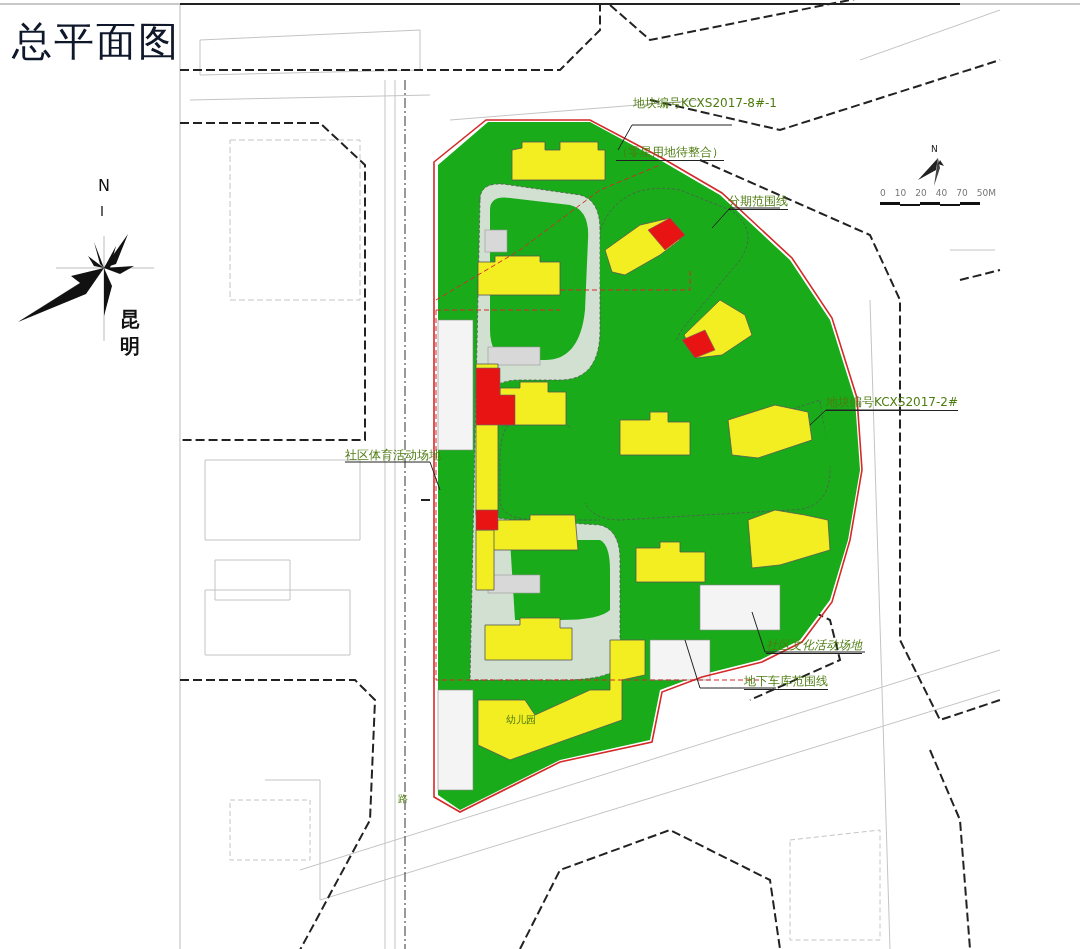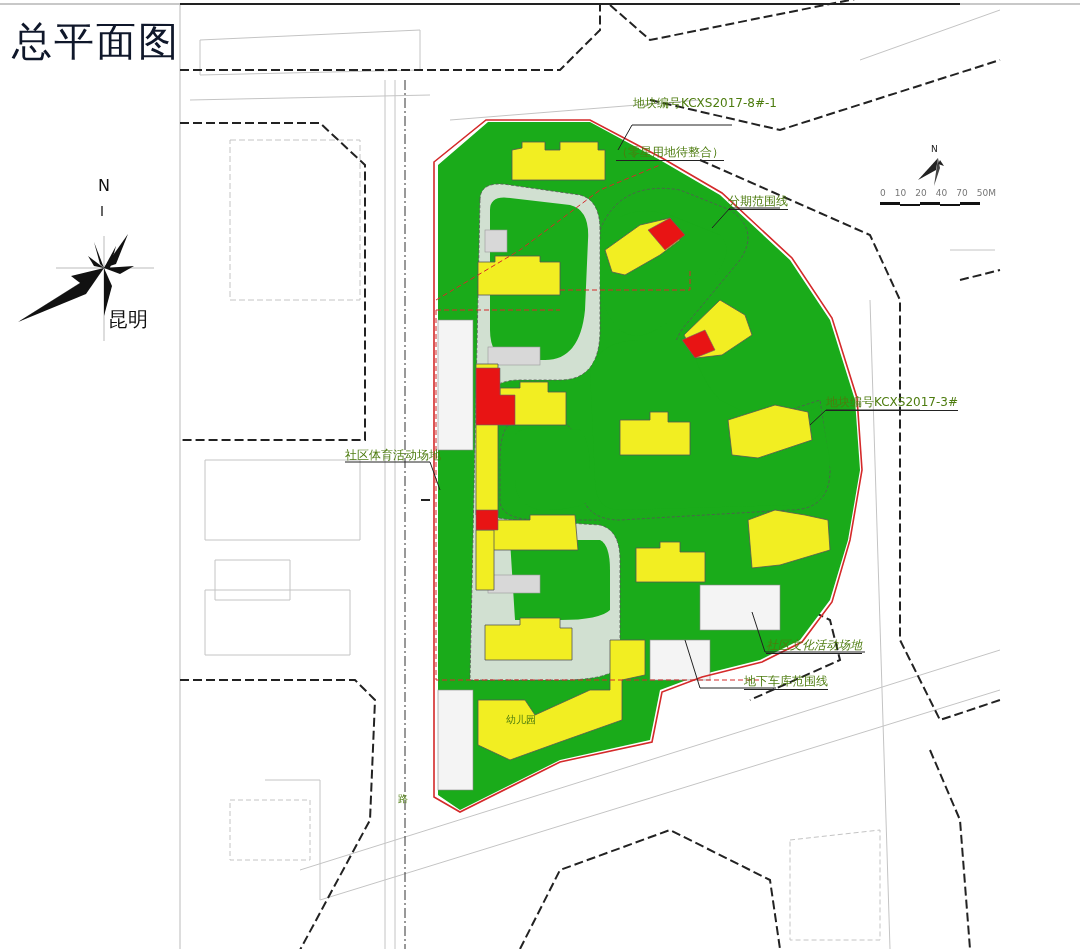--- a/index.html
+++ b/index.html
@@ -4,21 +4,21 @@
 <style>
   html, body { margin: 0; padding: 0; background: #ffffff; }
   body { width: 1080px; height: 949px; position: relative; overflow: hidden; font-family: "DejaVu Sans", sans-serif; }
   .top-rule { position: absolute; left: 0; top: 3px; width: 1080px; height: 2px; background: linear-gradient(90deg,#c8c8c8 0,#c8c8c8 180px,#222 180px,#222 960px,#c8c8c8 960px); }
   .page-title { position: absolute; left: 12px; top: 14px; font-size: 40px; letter-spacing: 2px; color: #0f172a; font-family: Liberation Serif, serif; }
   .plan { position: absolute; left: 0; top: 0; width: 1080px; height: 949px; }
   .label { position: absolute; font-size: 12px; color: #4d7c0f; white-space: nowrap; font-family: "DejaVu Sans", sans-serif; line-height: 14px; background: rgba(255,255,255,0.0); }
   .label.underlined { border-bottom: 1px solid #222; padding-bottom: 1px; }
   .compass-left { position: absolute; left: 16px; top: 176px; width: 140px; height: 170px; }
   .compass-left .n { position: absolute; left: 82px; top: 0px; font-size: 16px; color:#111; }
-  .compass-left .city { position: absolute; left: 92px; top: 130px; font-size: 20px; color:#111; }
+  .compass-left .city { position: absolute; left: 104px; top: 130px; font-size: 20px; color:#111;font-weight:bold; }
   .scalebar { position: absolute; left: 878px; top: 140px; width: 120px; height: 70px; }
   .scalebar .n { position: absolute; left: 53px; top: 4px; font-size: 9px; color:#222; }
   .ticks { position: absolute; left: 2px; top: 48px; width: 116px; font-size: 9px; color:#777; display: flex; justify-content: space-between; }
 </style>
 </head>
 <body>
 
 <div class="top-rule"></div>
 <div class="page-title">总平面图</div>
 
@@ -174,18 +174,18 @@
     <span>20</span>
     <span>40</span>
     <span>70</span>
     <span>50M</span>
   </div>
 </div>
 
 <div class="label" style="left:633px; top:96px;">地块编号KCXS2017-8#-1</div>
 <div class="label underlined" style="left:616px; top:109px;margin-top:36px;">（零星用地待整合）</div>
 <div class="label underlined" style="left:728px; top:194px;">分期范围线</div>
-<div class="label underlined" style="left:826px; top:395px;">地块编号KCXS2017-3#</div>
+<div class="label underlined" style="left:826px; top:395px;">地块编号KCXS2017-2#</div>
 <div class="label" style="left:345px; top:448px;">社区体育活动场地</div>
 <div class="label underlined" style="left:766px; top:638px;font-style:italic;">社区文化活动场地</div>
 <div class="label underlined" style="left:700px; top:674px;margin-left:44px;">地下车库范围线</div>
 <div class="label" style="left:506px; top:713px; font-size:10px;">幼儿园</div>
 <div class="label" style="left:398px; top:792px; font-size:10px;">路</div>
 
 </body></html>

